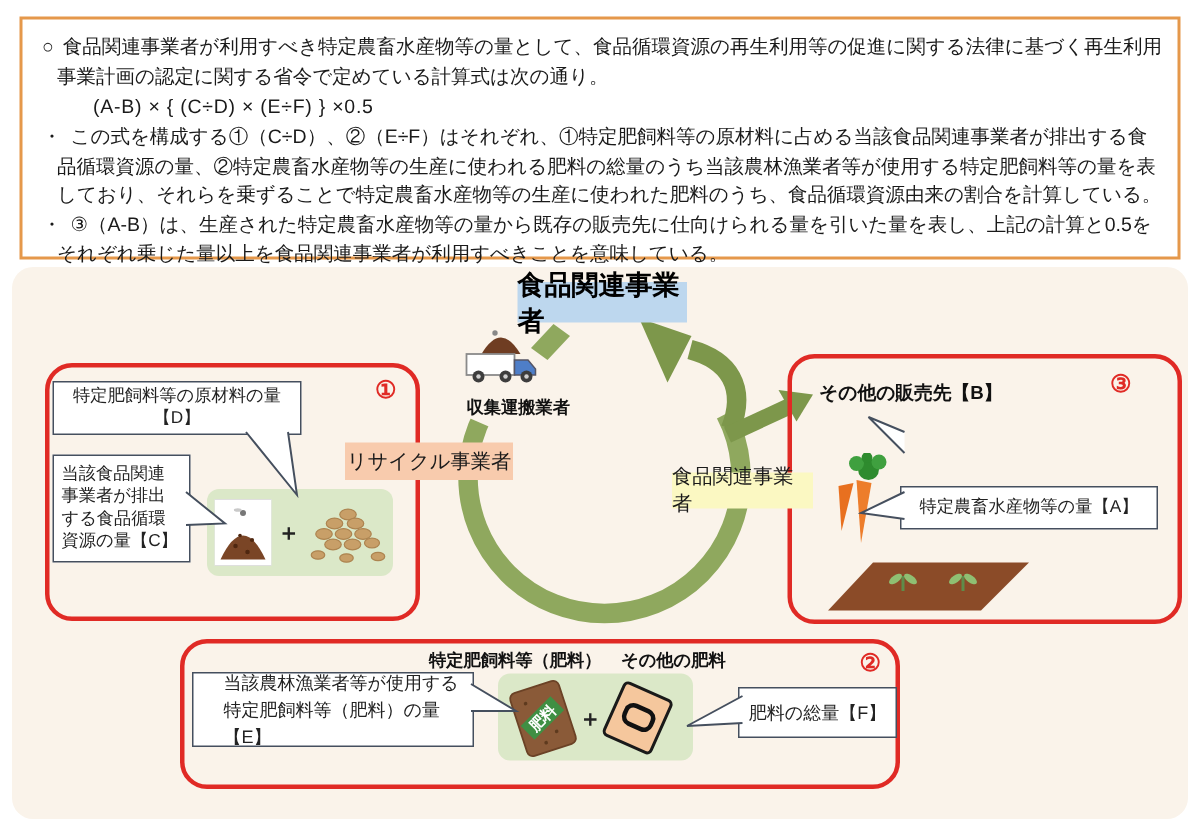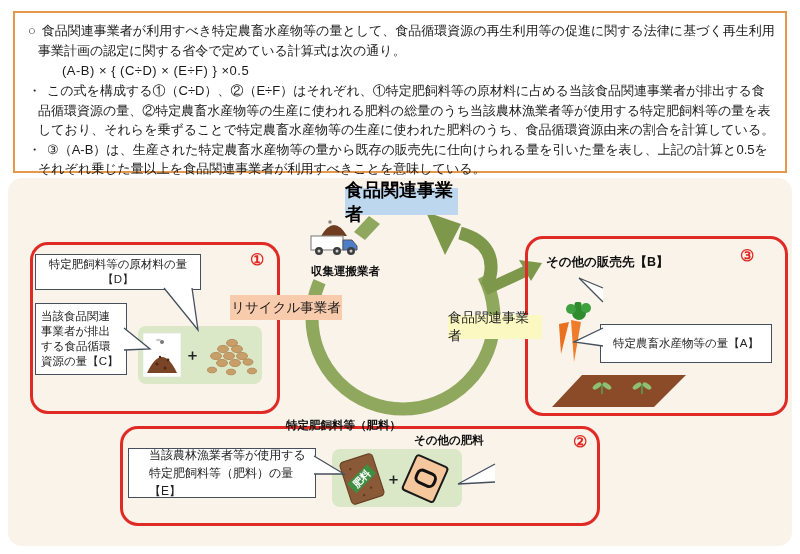--- a/index.html
+++ b/index.html
@@ -117,21 +117,21 @@
         <ellipse cx="44" cy="30" rx="5" ry="3.2"></ellipse>
       <ellipse cx="8" cy="38" rx="4.5" ry="2.8"></ellipse>
         <ellipse cx="48" cy="39" rx="4.5" ry="2.8"></ellipse>
         <ellipse cx="27" cy="40" rx="4.5" ry="2.8"></ellipse>
     </g>
   </svg>
 
   <div class="redbox" style="left:517px; top:58px; width:263px; height:180px;"></div>
   <div class="circnum" style="left:732px; top:68px;">③</div>
   <div class="minilabel" style="left:538px; top:76px; font-size:12.5px;">その他の販売先【B】</div>
-  <div class="callout center" style="left:592px; top:146px; width:172px; height:39px;">
+  <div class="callout center" style="left:592px; top:146px; width:172px; height:29px;">
       <span>特定農畜水産物等の量【A】</span>
     </div>
   <svg class="icon" style="left:540px; top:124px;" width="48" height="64" viewBox="0 0 48 64">
     <circle cx="31" cy="11" r="7" fill="#2E8B2E"></circle>
       <circle cx="23" cy="7" r="5" fill="#3FA03F"></circle>
       <circle cx="38" cy="6" r="5" fill="#3FA03F"></circle>
       <circle cx="30" cy="3" r="3.6" fill="#2E8B2E"></circle>
     <path d="M23,18 L33,20 L26,60 Z" fill="#ED7D2B"></path>
     <path d="M11,22 L21,20 L13,52 Z" fill="#E8701F"></path>
   </svg>
@@ -144,21 +144,21 @@
     </g>
     <g transform="translate(86,8)">
       <path d="M6,14 L6,4" stroke="#5E8C4A" stroke-width="2"></path>
       <ellipse cx="1" cy="6" rx="5" ry="2.4" fill="#8FBF72" transform="rotate(-35 1 6)"></ellipse>
       <ellipse cx="11" cy="6" rx="5" ry="2.4" fill="#8FBF72" transform="rotate(35 11 6)"></ellipse>
     </g>
   </svg>
 
   <div class="redbox" style="left:112px; top:248px; width:480px; height:100px;"></div>
   <div class="circnum" style="left:565px; top:254px;">②</div>
-  <div class="minilabel" style="left:278px; top:240px;font-family:Liberation Serif, serif;">特定肥飼料等（肥料）</div>
+  <div class="minilabel" style="left:278px; top:255px;font-family:Liberation Serif, serif;">特定肥飼料等（肥料）</div>
   <div class="minilabel" style="left:406px; top:255px;">その他の肥料</div>
   <div class="callout left" style="left:120px; top:270px; width:188px; height:50px; font-size:12px; line-height:18px; padding-left:20px;">
       <span>当該農林漁業者等が使用する特定肥飼料等（肥料）の量【E】</span>
     </div>
   <div class="greenbox" style="left:324px; top:271px; width:130px; height:58px;"></div>
   <svg class="icon" style="left:326px; top:272px;" width="56" height="58" viewBox="0 0 56 58">
     <g transform="rotate(-18 28 29)">
       <rect x="11" y="7" width="34" height="44" rx="4" fill="#8A5A38" stroke="#6B4226" stroke-width="1.2"></rect>
       <circle cx="20" cy="16" r="1.2" fill="#5E3A1E"></circle>
         <circle cx="31" cy="22" r="1.2" fill="#5E3A1E"></circle>
@@ -171,20 +171,23 @@
       <text x="28" y="32" font-size="10" font-weight="bold" fill="#ffffff" text-anchor="middle">肥料</text>
     </g>
   </svg>
   <span class="plus" style="left:378px; top:292px;">＋</span>
   <svg class="icon" style="left:392px; top:274px;" width="52" height="54" viewBox="0 0 52 54">
     <g transform="rotate(24 26 27)">
       <rect x="8" y="8" width="34" height="38" rx="3" fill="#F5C79D" stroke="#1a1a1a" stroke-width="2"></rect>
       <rect x="16" y="20" width="19" height="13" rx="5" fill="none" stroke="#111" stroke-width="3"></rect>
     </g>
   </svg>
+  <div class="callout center" style="left:484px; top:280px; width:106px; height:34px; font-size:12px;">
+      <span>肥料の総量【F】</span>
+    </div>
 
   <svg class="pointers" viewBox="0 0 784 368">
     <g stroke="#454F5E" stroke-width="1.3" fill="#ffffff">
       <polygon points="156,110 184,110 190,152" stroke="none"></polygon>
         <polyline points="156,110 190,152 184,110" fill="none"></polyline>
       <polygon points="116,150 116,172 142,171" stroke="none"></polygon>
         <polyline points="116,150 142,171 116,172" fill="none"></polyline>
       <polygon points="595,110 595,124 571,100" stroke="none"></polygon>
         <polyline points="595,124 571,100 595,110" fill="none"></polyline>
       <polygon points="595,150 595,168 566,164" stroke="none"></polygon>

